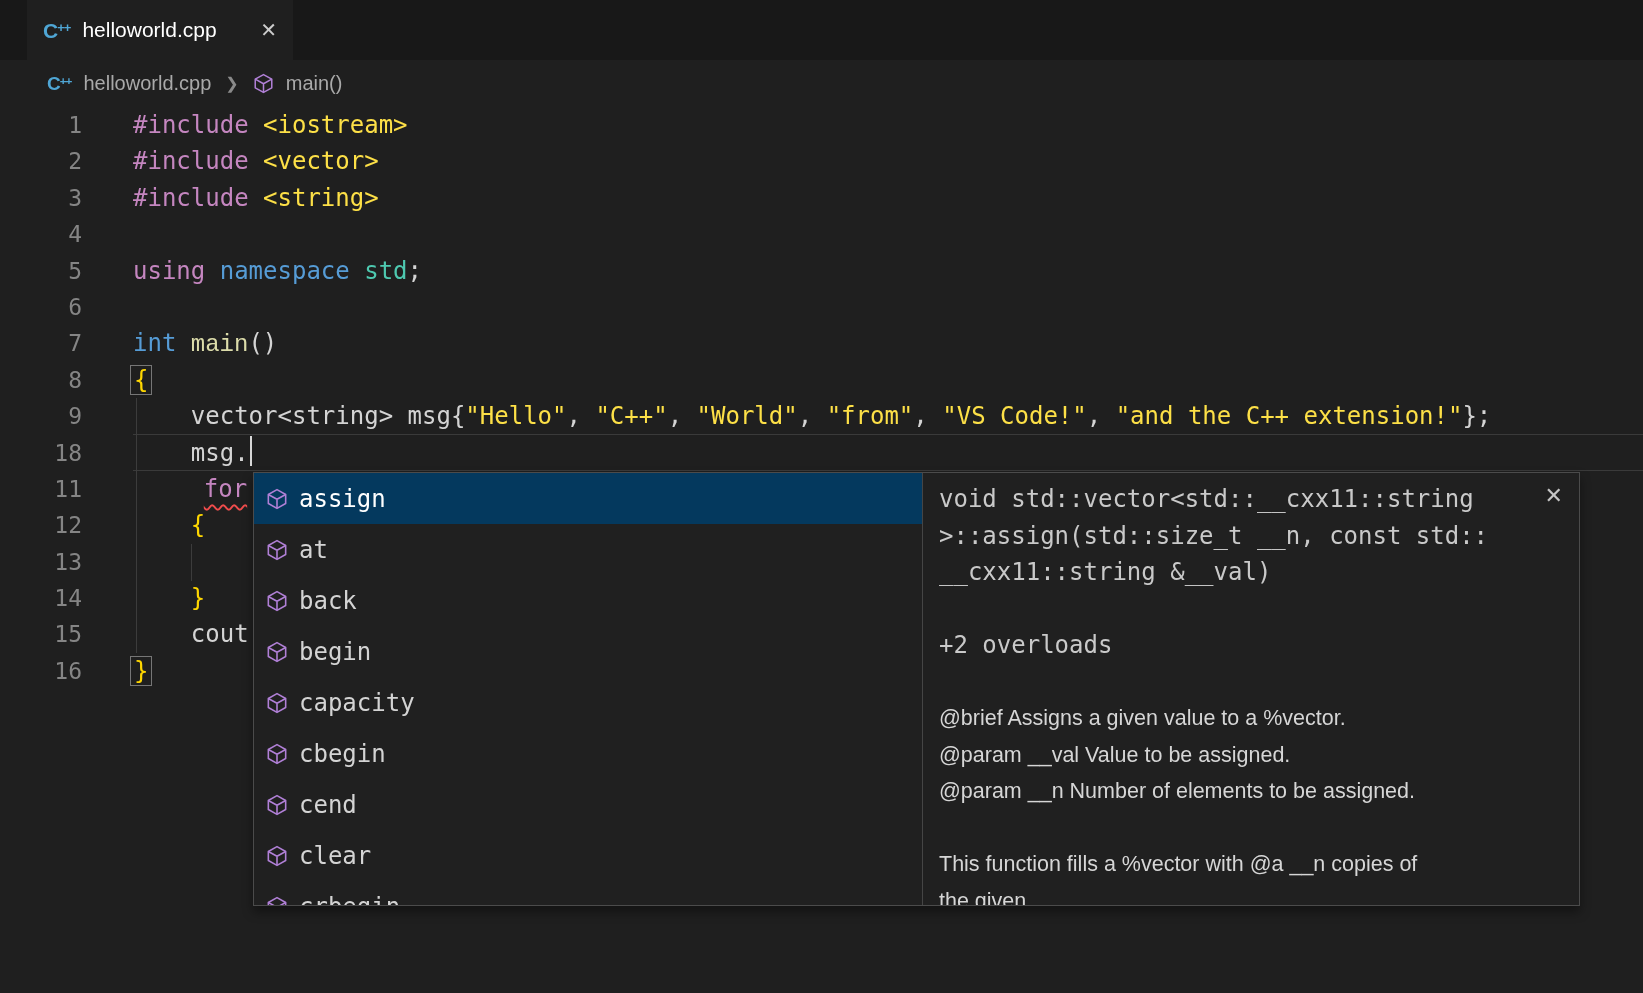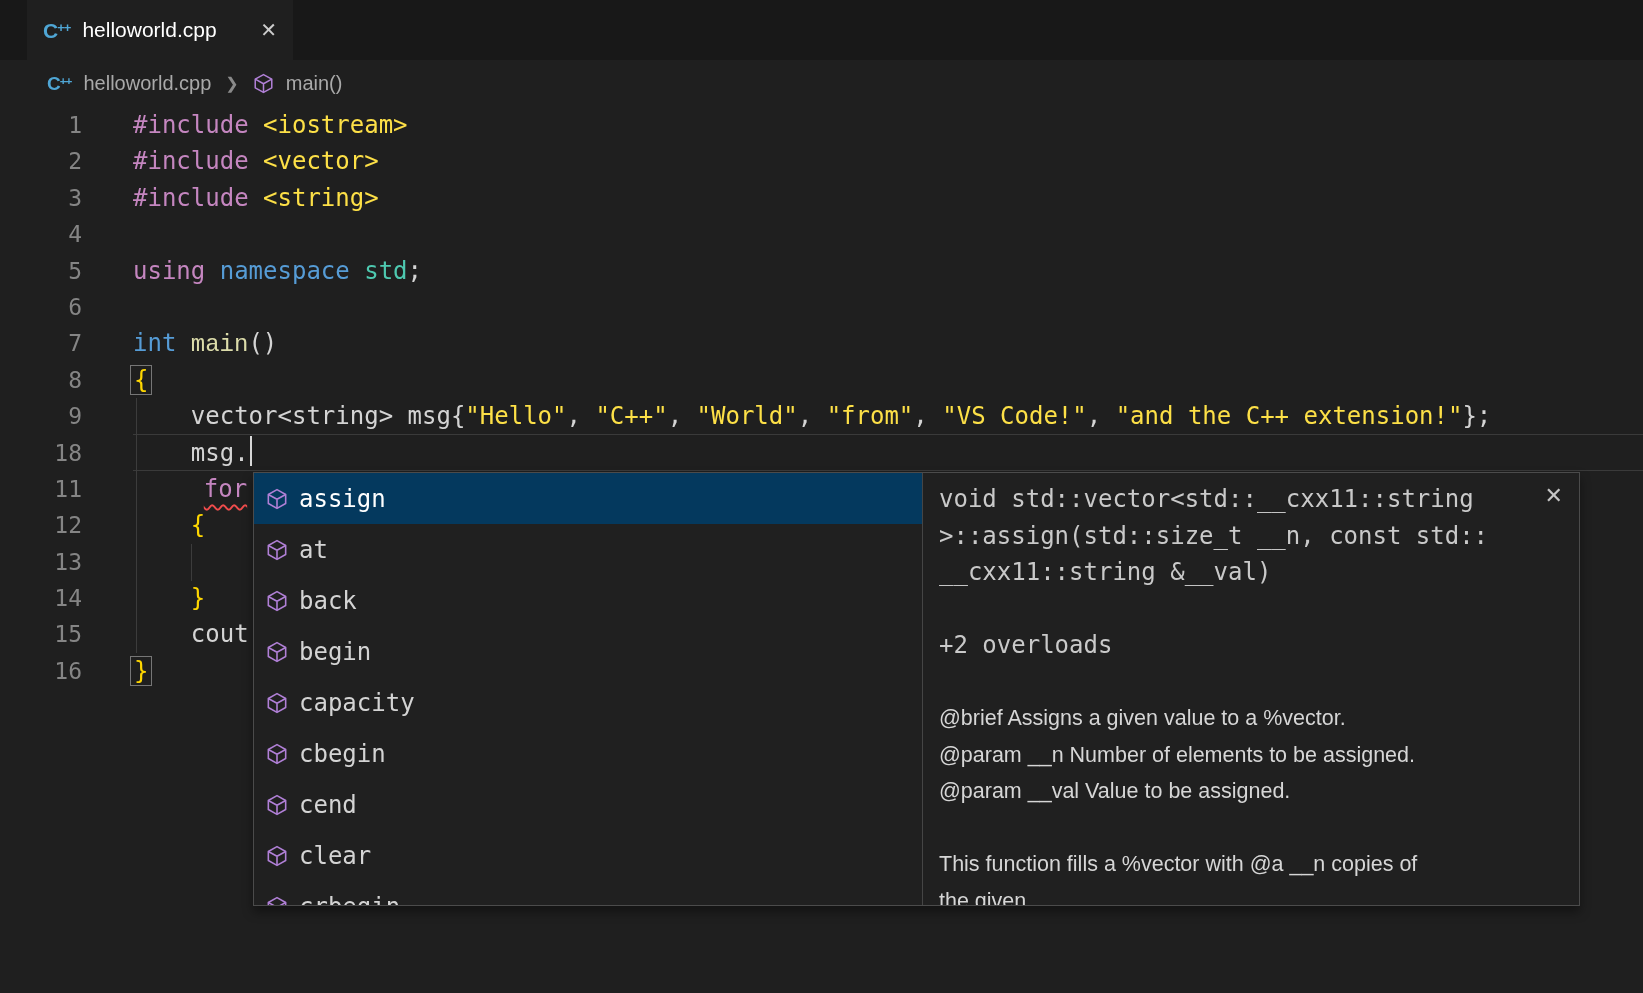--- a/index.html
+++ b/index.html
@@ -242,22 +242,22 @@
     <div class="suggest-docs">
       <span class="docs-close">✕</span>
       <div id="docs-content">
           <div class="docs-line-mono">void std::vector&lt;std::__cxx11::string</div>
           <div class="docs-line-mono">&gt;::assign(std::size_t __n, const std::</div>
           <div class="docs-line-mono">__cxx11::string &amp;__val)</div>
           <div class="docs-line-mono">&nbsp;</div>
           <div class="docs-line-mono">+2 overloads</div>
           <div class="docs-line-mono">&nbsp;</div>
           <div class="docs-line-sans">@brief Assigns a given value to a %vector.</div>
+          <div class="docs-line-sans">@param __val Value to be assigned.</div>
           <div class="docs-line-sans">@param __n Number of elements to be assigned.</div>
-          <div class="docs-line-sans">@param __val Value to be assigned.</div>
           <div class="docs-line-sans">&nbsp;</div>
           <div class="docs-line-sans">This function fills a %vector with @a __n copies of</div>
           <div class="docs-line-sans">the given</div>
         </div>
     </div>
   </div>
 
 </div>
 
 </body></html>

